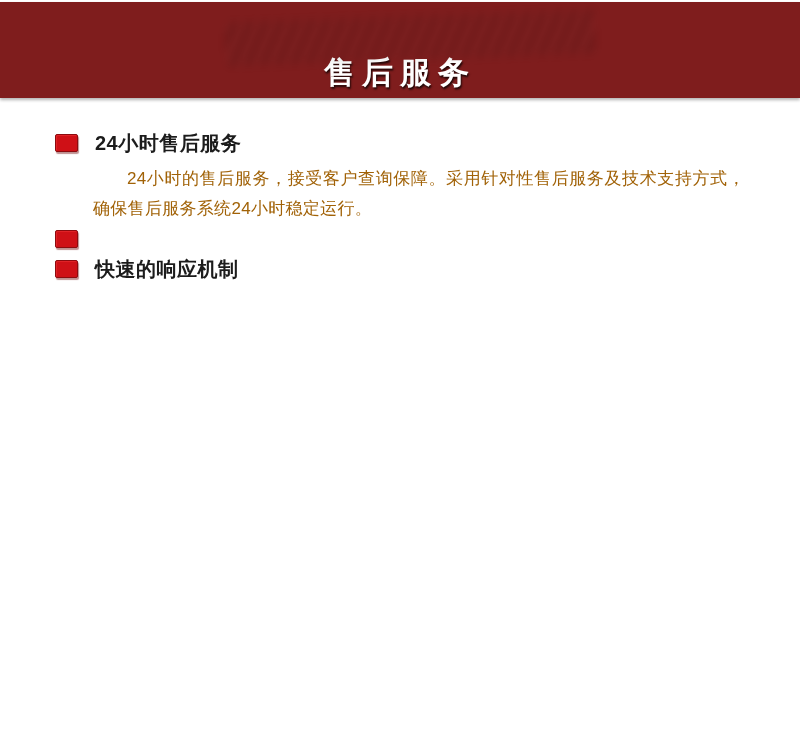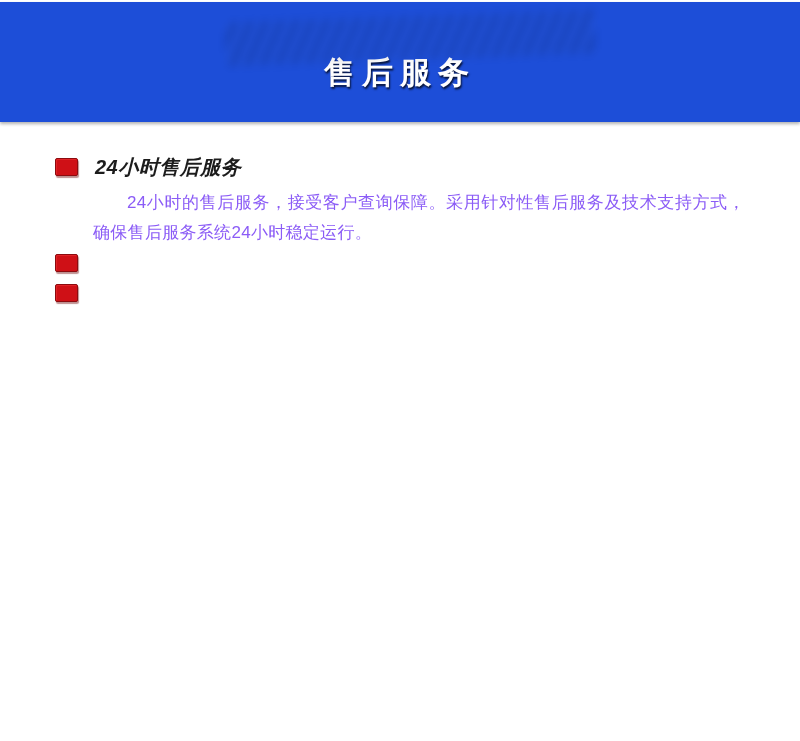--- a/index.html
+++ b/index.html
@@ -8,22 +8,22 @@
     width: 800px;
     height: 741px;
     background: #ffffff;
     overflow: hidden;
     font-family: "Liberation Sans", "DejaVu Sans", sans-serif;
   }
   
   .banner {
     position: relative;
     margin-top: 2px;
-    height: 120px;
-    background: #1d4ed8;
+    height: 96px;
+    background: #7f1d1d;
     box-shadow: 0 2px 3px rgba(0,0,0,0.30);
     overflow: hidden;
   }
   .banner-title {
     margin: 0;
     padding-top: 50px;
     text-align: center;
     color: #ffffff;
     font-size: 31px;
     font-weight: bold;
@@ -48,21 +48,21 @@
   }
   
   .content { padding: 6px 55px 0 55px; }
   .sec { margin: 0; }
   .sec-head {
     display: flex;
     align-items: center;
     height: 30px;
     margin-top: 0;
   }
-  .sec-first .sec-head { margin-top: 24px; font-style: italic; }
+  .sec-first .sec-head { margin-top: 24px; }
   .bullet {
     flex: 0 0 auto;
     width: 21px;
     height: 16px;
     margin-right: 17px;
     background: #cf1016;
     border: 1px solid #8c0b0f;
     border-radius: 2px;
     box-shadow: 1px 2px 1px rgba(110,10,12,0.45),
                 inset 1px 1px 0 rgba(255,70,70,0.35);
@@ -72,21 +72,21 @@
     font-size: 20px;
     font-weight: bold;
     line-height: 30px;
     color: #1c1c1c;
     letter-spacing: 0.5px;
   }
   .para {
     margin: 6px 0 0 38px;
     font-size: 17px;
     line-height: 30px;
-    color: #8b5cf6;
+    color: #a16207;
     text-indent: 34px;
     text-align: justify;
     letter-spacing: 0.3px;
   }
 </style>
 </head>
 <body>
 
 <div class="page">
 
@@ -107,20 +107,21 @@
 
     <section class="sec">
       <div class="sec-head">
         <span class="bullet"></span>
       </div>
     </section>
 
     <section class="sec">
       <div class="sec-head">
         <span class="bullet"></span>
+        <h2 class="sec-title">快速的响应机制</h2>
       </div>
     </section>
 
     <section class="sec">
     </section>
 
   </main>
 </div>
 
 </body></html>

